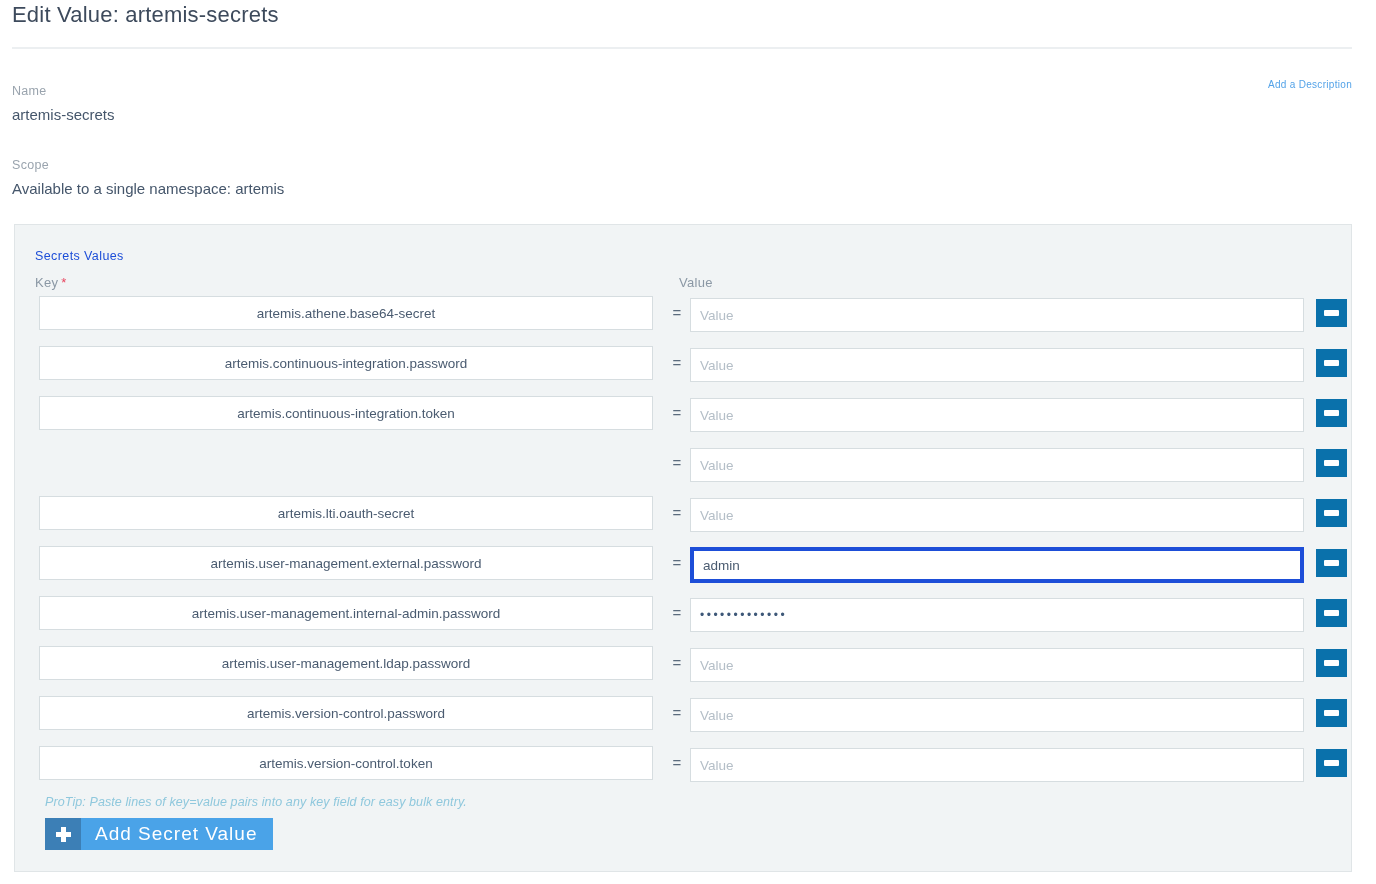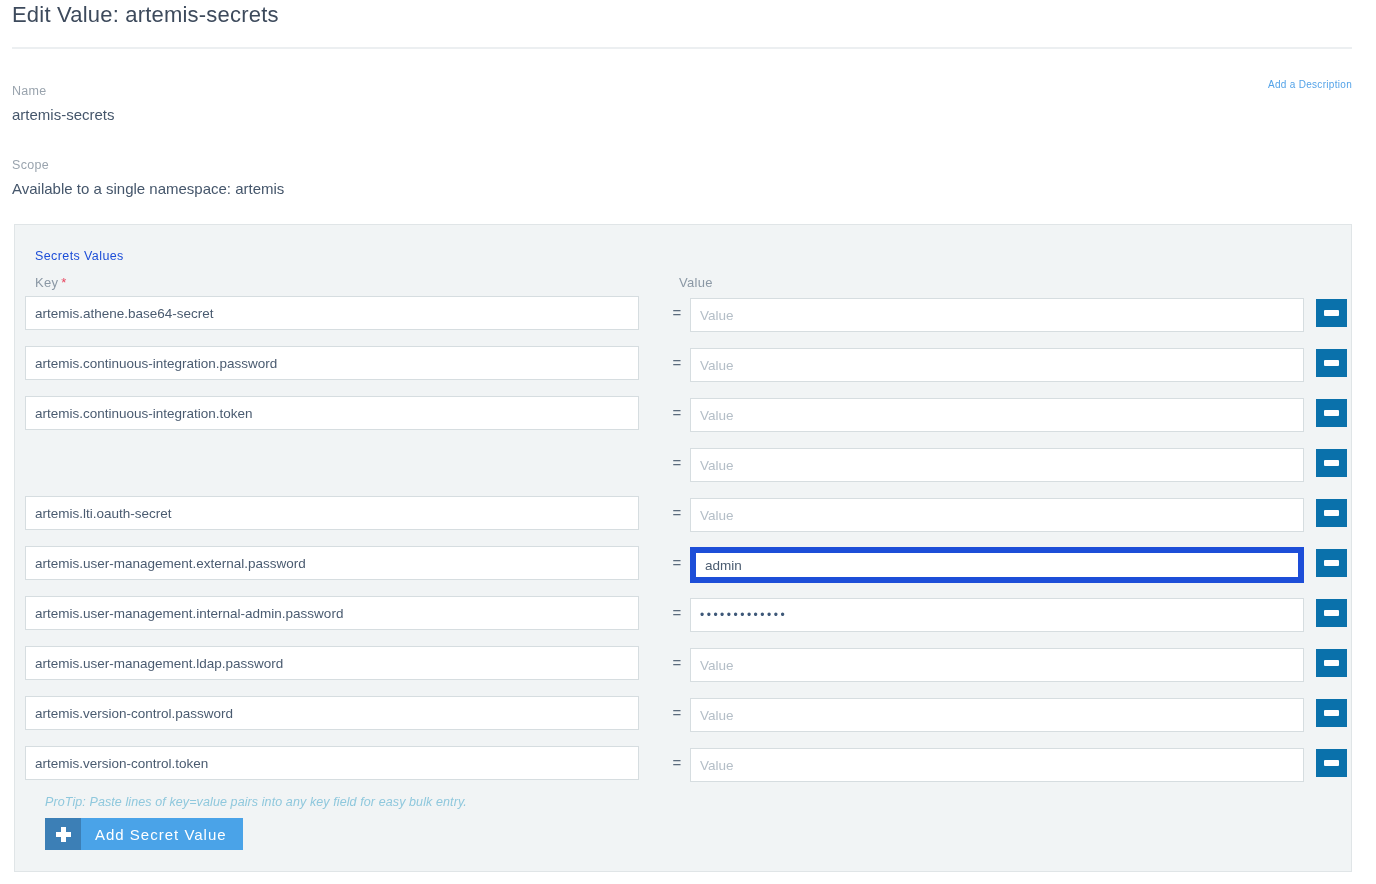--- a/index.html
+++ b/index.html
@@ -107,33 +107,34 @@
     width: 100%;
   }
   .secret-row {
     position: absolute;
     left: 0;
     width: 100%;
     height: 40px;
   }
   .key-input {
     position: absolute;
-    left: 10px;
+    left: 24px;
     top: 0px;
     width: 614px;
     height: 34px;
     box-sizing: border-box;
     border: 1px solid #d6dde0;
     background: #ffffff;
     color: #4a5b70;
     font-family: "Liberation Sans", sans-serif;
     font-size: 13.5px;
     padding: 0 9px;
     outline: none;
     border-radius: 0;
+    text-align: center;
   }
   .eq-sign {
     position: absolute;
     left: 655px;
     top: 8px;
     width: 14px;
     text-align: center;
     font-size: 15px;
     color: #5b6b7d;
     user-select: none;
@@ -149,21 +150,21 @@
     background: #ffffff;
     color: #4a5b70;
     font-family: "Liberation Sans", sans-serif;
     font-size: 13.5px;
     padding: 0 9px;
     outline: none;
     border-radius: 0;
   }
   .value-input::placeholder { color: #b4bec7; }
   .value-input.focused {
-    border: 6px solid #1d4ed8;
+    border: 4px solid #1d4ed8;
     top: 1px;
     height: 36px;
   }
   .value-input.masked {
     color: #3e5878;
     letter-spacing: 2.5px;
     font-size: 12px;
   }
 
   .remove-btn {
@@ -232,21 +233,21 @@
   }
   .add-secret-btn .plus-glyph::before {
     left: 0; top: 5px; width: 15px; height: 5px;
   }
   .add-secret-btn .plus-glyph::after {
     left: 5px; top: 0; width: 5px; height: 15px;
   }
   .add-secret-btn .btn-text-box {
     background: #4aa3e8;
     color: #ffffff;
-    font-size: 15px;
+    font-size: 19px;
     letter-spacing: 1px;
     display: flex;
     align-items: center;
     padding: 0 16px 0 14px;
   }
 </style>
 </head>
 <body>
 
 <div class="page-title">Edit Value: artemis-secrets</div>

